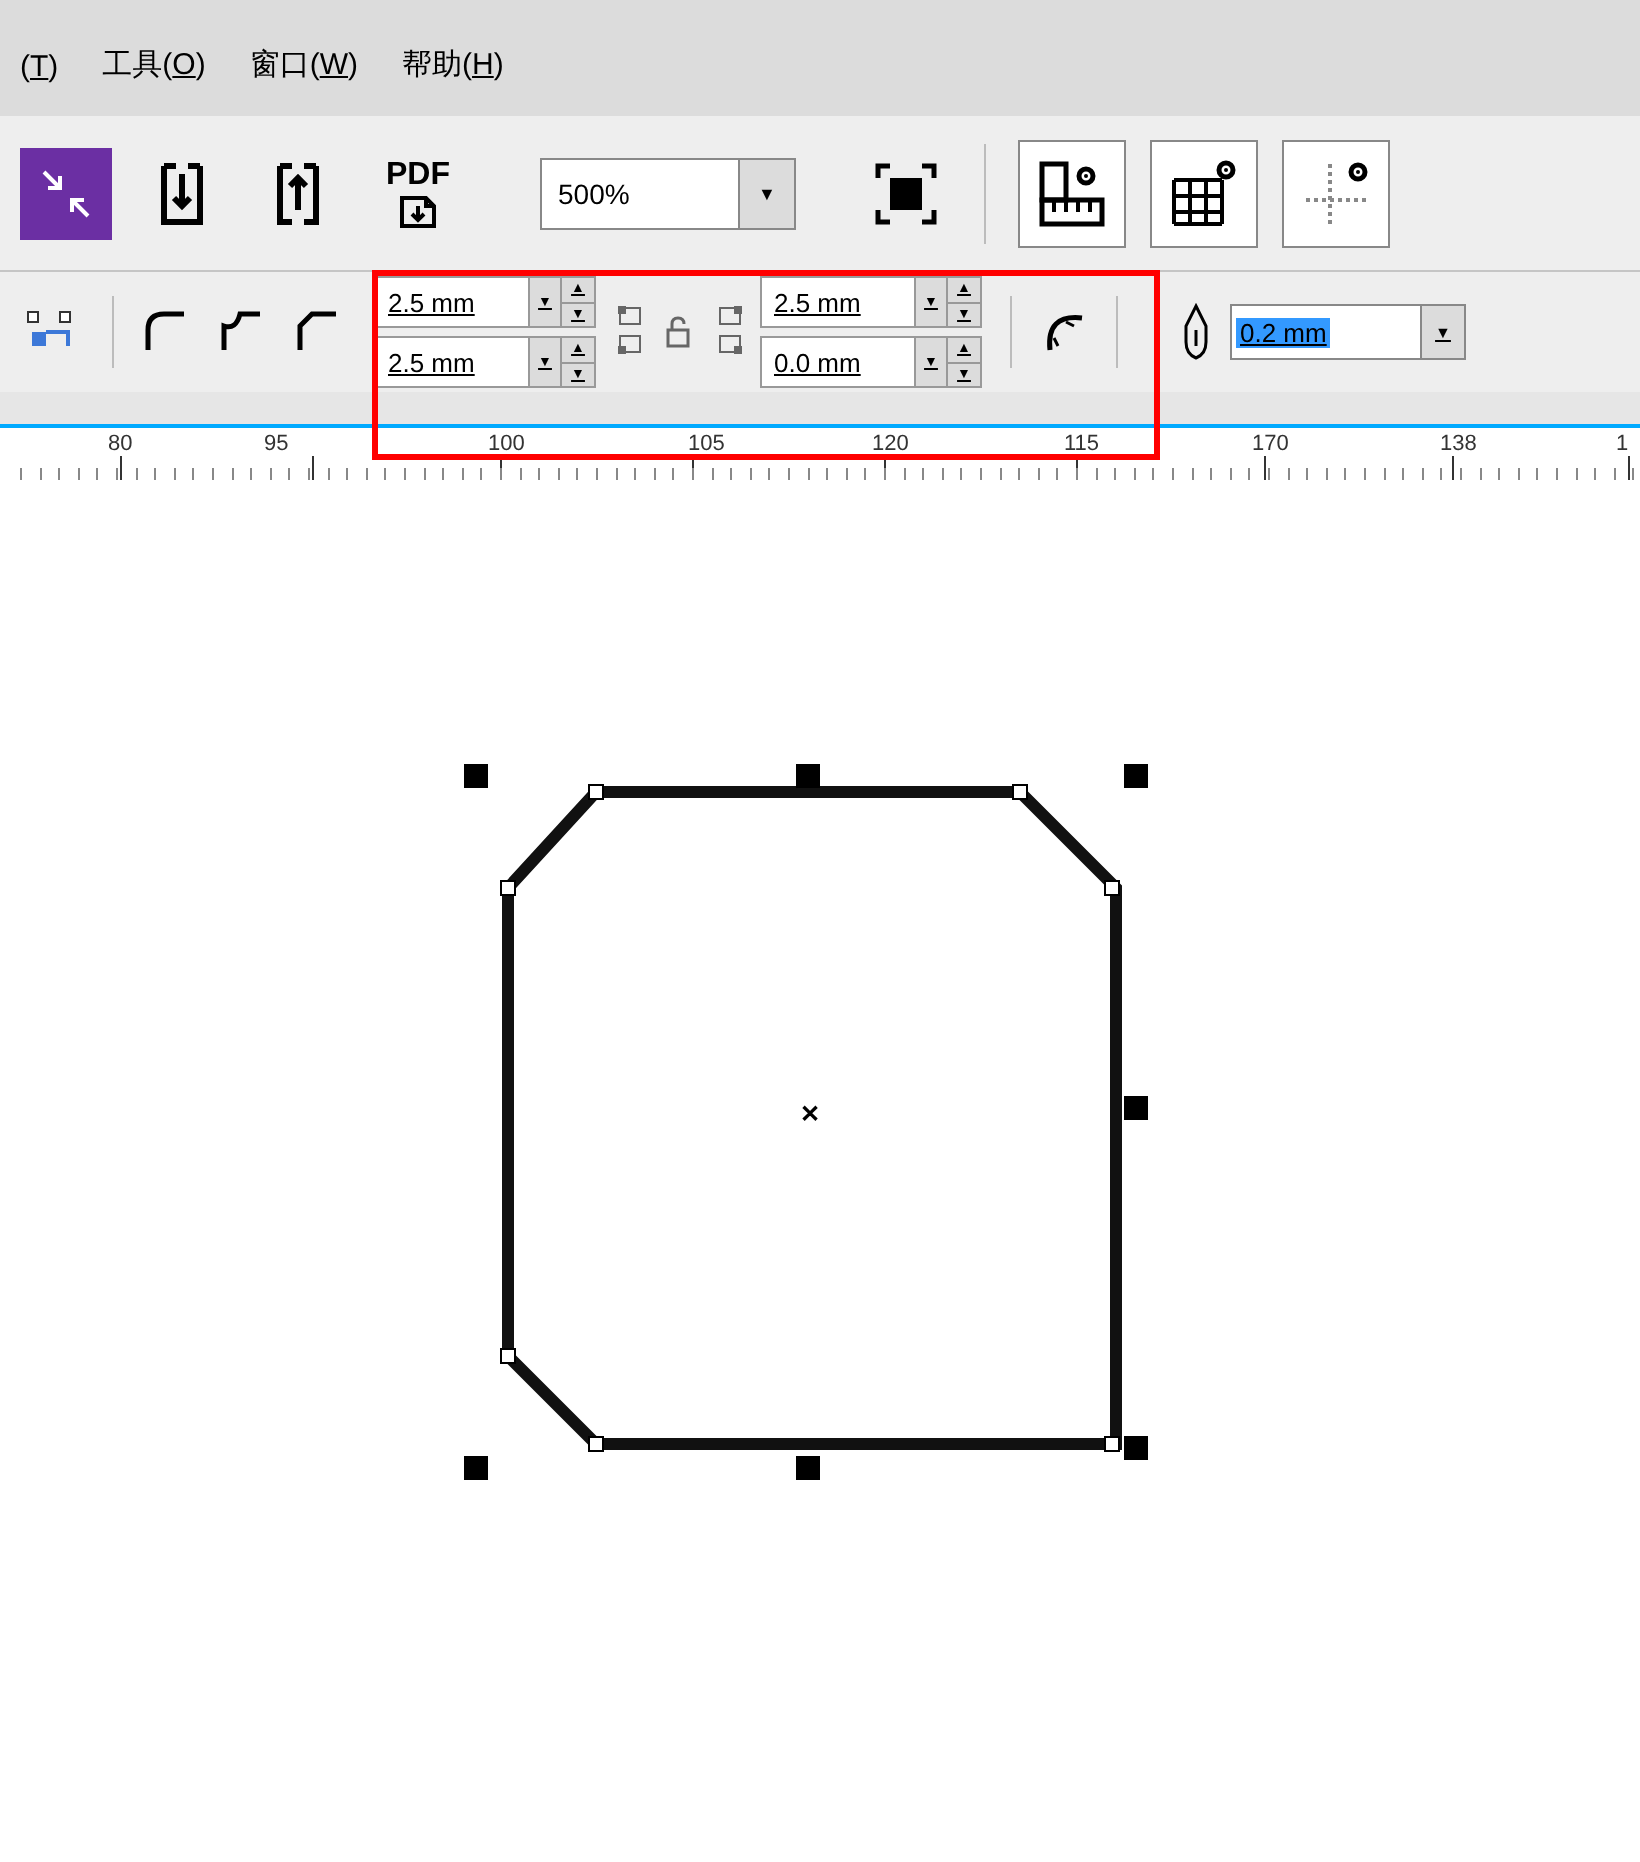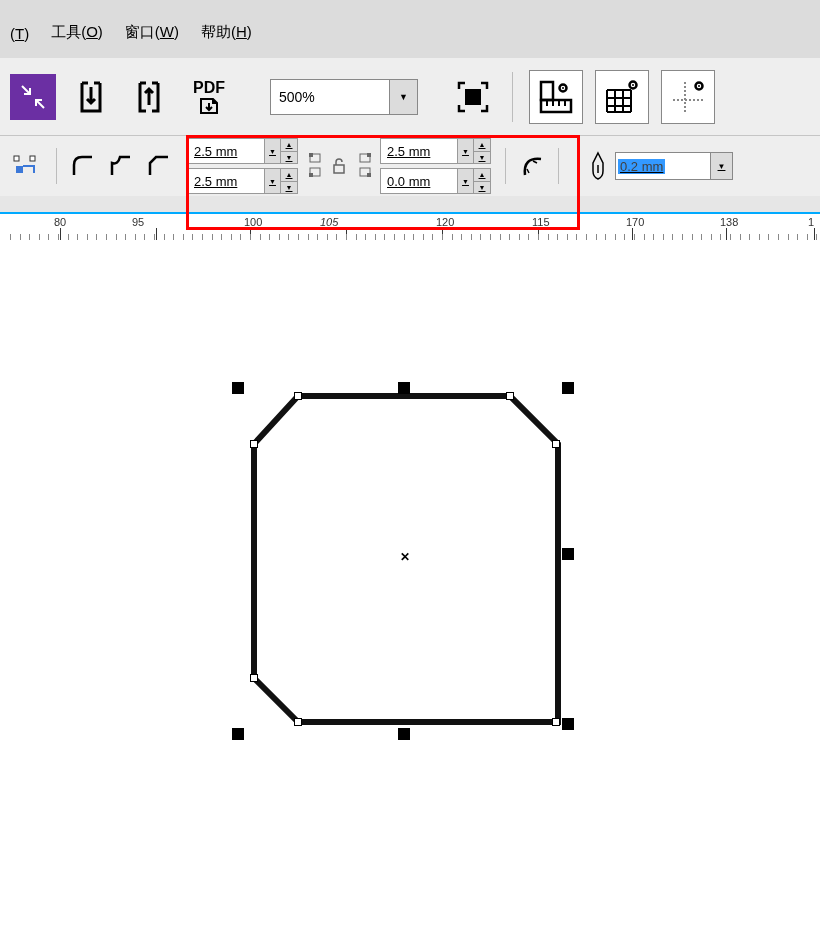--- a/index.html
+++ b/index.html
@@ -41,21 +41,21 @@
     display: flex;
     align-items: center;
     justify-content: center;
     cursor: pointer;
   }
   .divider { width:1px; height:50px; background:#bcbcbc; margin:0 4px; }
   .zoom-box {
     display:flex; align-items:center; height:36px;
   }
   .zoom-input {
-    width:120px; height:36px; border:1px solid #888; background:#fff;
+    width:100px; height:36px; border:1px solid #888; background:#fff;
     padding:0 8px; display:flex; align-items:center; font-size:14px;
   }
   .zoom-dd {
     width:28px; height:36px; border:1px solid #888; border-left:none;
     background:#dcdcdc; display:flex; align-items:center; justify-content:center;
     cursor:pointer;
   }
   .grid-btn {
     width:54px; height:54px; border:1px solid #888; background:#fff;
     display:flex; align-items:center; justify-content:center; cursor:pointer;
@@ -115,21 +115,21 @@
   }
   .lock-area { width:18px; display:flex; align-items:center; justify-content:center; }
   .pen-area {
     display:flex; align-items:center; gap:8px; margin-left:20px;
   }
   .outline-input {
     width:96px; height:28px; border:1px solid #888; background:#fff;
     display:flex; align-items:center; padding:0 2px;
   }
   .outline-sel {
-    background:#3399ff; color:#404040; padding:0 2px; font-size:13px;
+    background:#3399ff; color:#000000; padding:0 2px; font-size:13px;
   }
   .outline-dd {
     width:22px; height:28px; border:1px solid #888; border-left:none; background:#dcdcdc;
     display:flex; align-items:center; justify-content:center; cursor:pointer;
   }
   .gap-bar {
     height: 16px; background: #e6e6e6;
   }
   .ruler-area {
     height: 28px; background: #fff; border-top:2px solid #00aaff;
@@ -401,21 +401,21 @@
 
 <div class="gap-bar"></div>
 
 <div class="ruler-area" id="ruler">
     <div class="ruler-label" style="left: 54px;">80</div>
     <div class="ruler-tick-major" style="left: 60px;"></div>
     <div class="ruler-label" style="left: 132px;">95</div>
     <div class="ruler-tick-major" style="left: 156px;"></div>
     <div class="ruler-label" style="left: 244px;">100</div>
     <div class="ruler-tick-major" style="left: 250px;"></div>
-    <div class="ruler-label" style="left: 320px; font-style: italic;">105</div>
+    <div class="ruler-label" style="left: 344px;">105</div>
     <div class="ruler-tick-major" style="left: 346px;"></div>
     <div class="ruler-label" style="left: 436px;">120</div>
     <div class="ruler-tick-major" style="left: 442px;"></div>
     <div class="ruler-label" style="left: 532px;">115</div>
     <div class="ruler-tick-major" style="left: 538px;"></div>
     <div class="ruler-label" style="left: 626px;">170</div>
     <div class="ruler-tick-major" style="left: 632px;"></div>
     <div class="ruler-label" style="left: 720px;">138</div>
     <div class="ruler-tick-major" style="left: 726px;"></div>
     <div class="ruler-label" style="left: 808px;">1</div>

